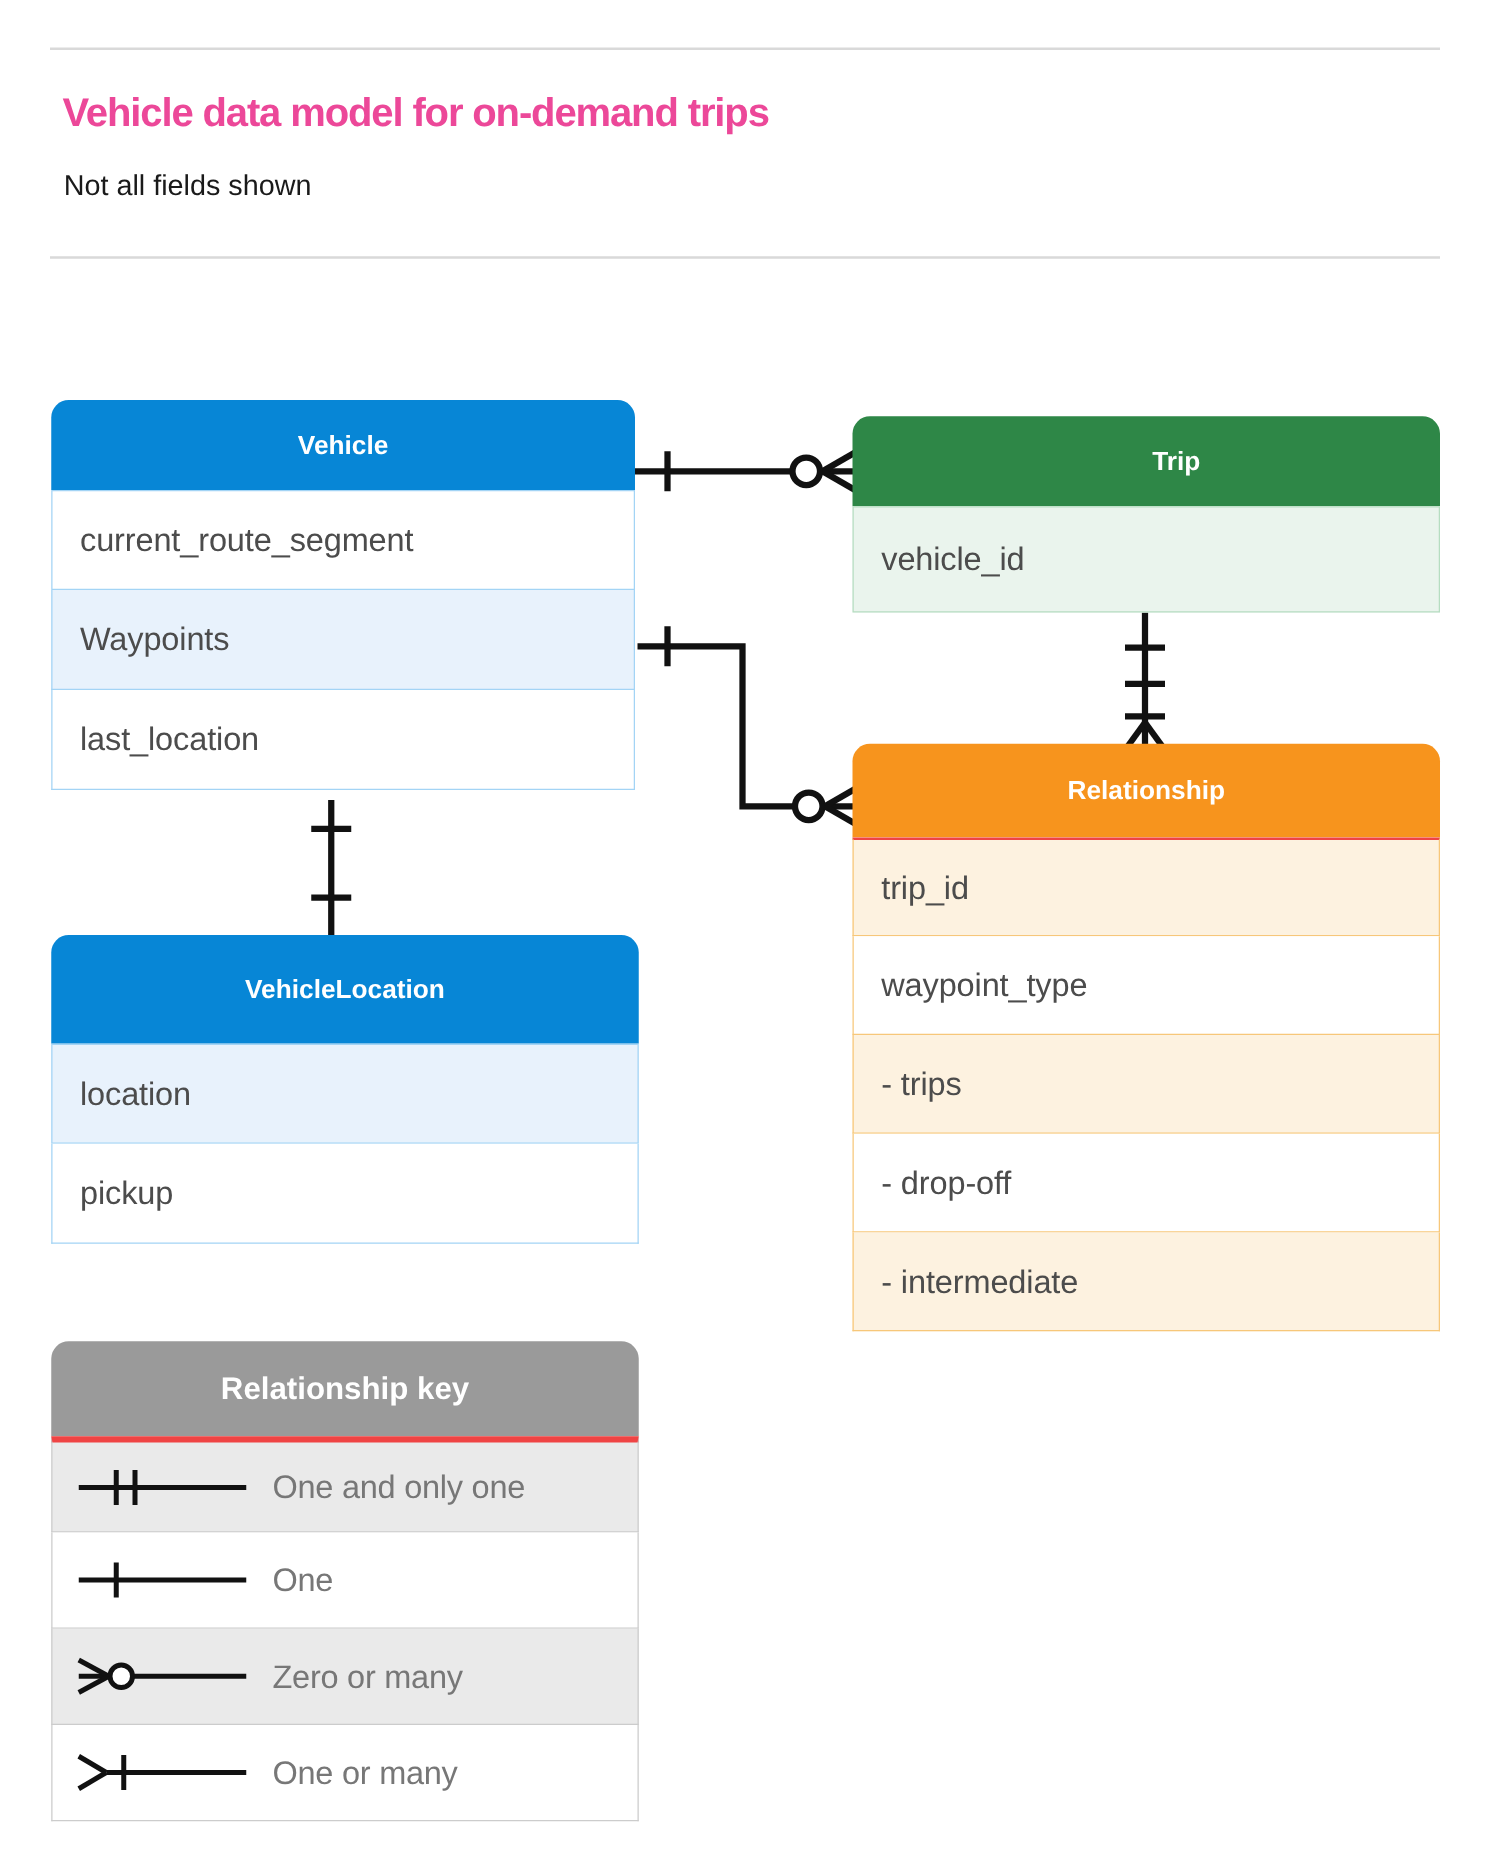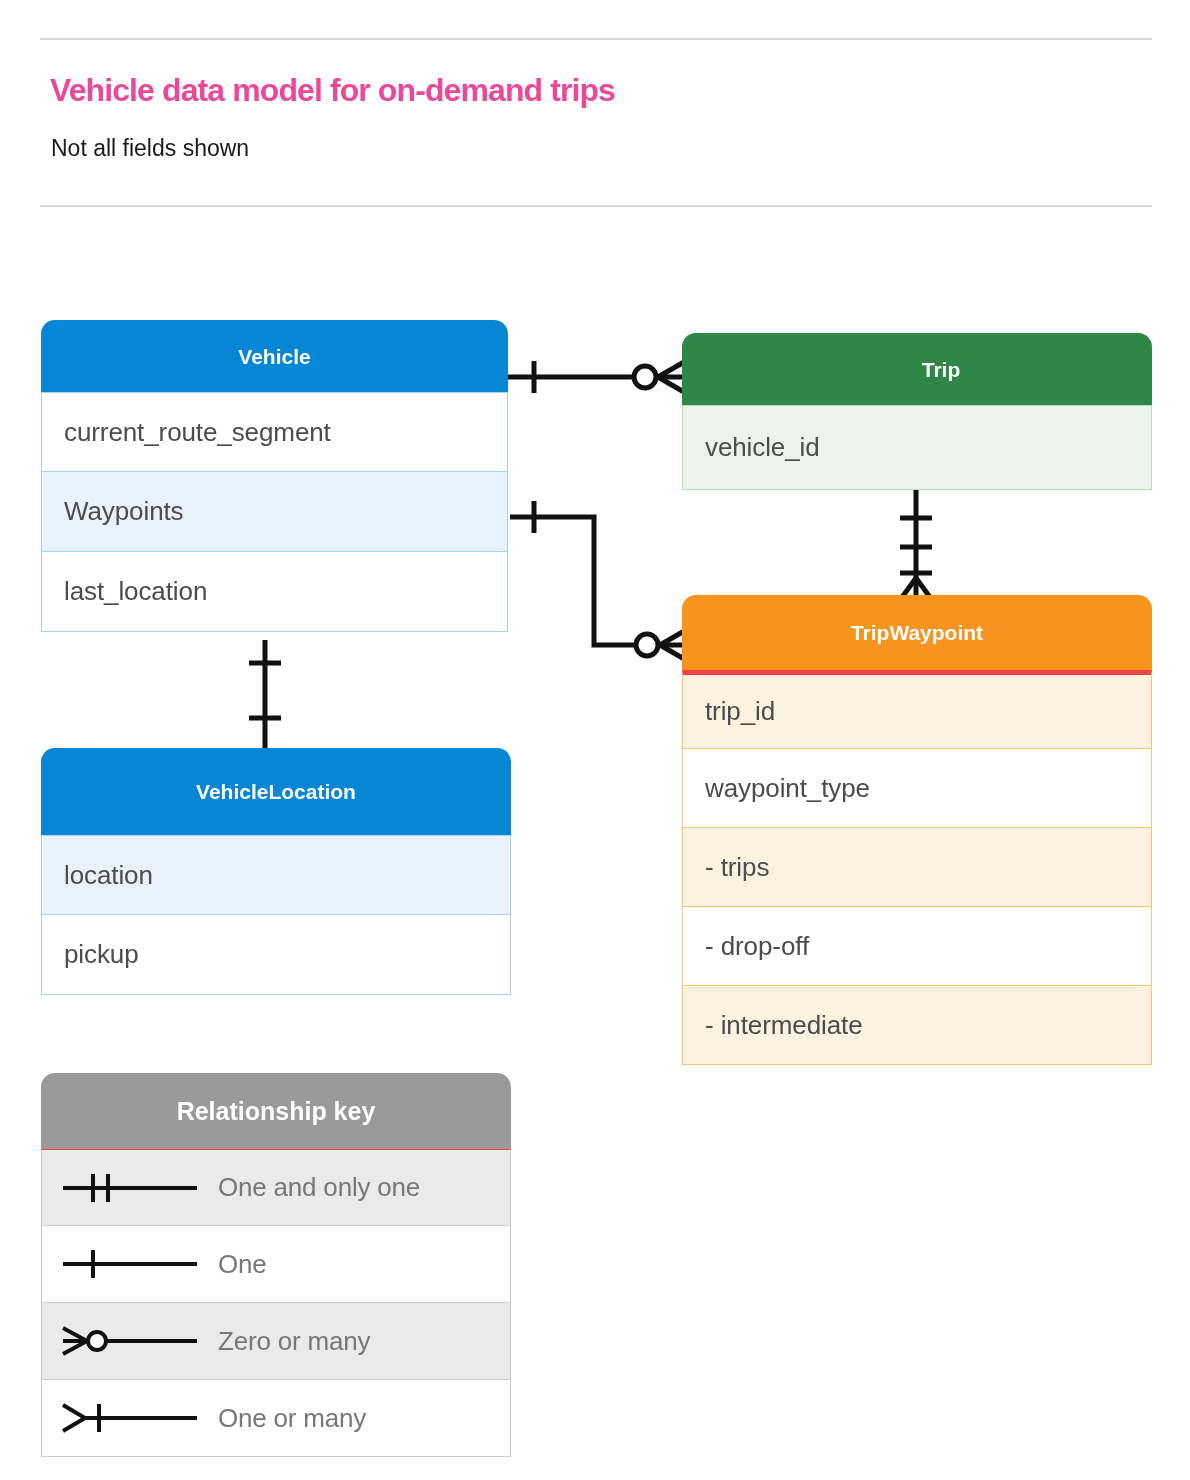--- a/index.html
+++ b/index.html
@@ -84,27 +84,27 @@
   
   .e-green .entity-header { background: #2e8747; padding-left: 48px; }
   .e-green .entity-row { border: 1px solid #b6ddc1; border-top: none; background: #ffffff; }
   .e-green .entity-row.alt { background: #eaf4ed; }
   .e-green .entity-row.first { border-top: 1px solid #b6ddc1; }
 
   
   .e-orange .entity-header { background: #f7941d; }
   .e-orange .entity-row { border: 1px solid #f7c77a; border-top: none; background: #ffffff; }
   .e-orange .entity-row.alt { background: #fdf2e0; }
-  .e-orange .entity-row.first { border-top: 5px solid #ef4444; }
+  .e-orange .entity-row.first { border-top: 2px solid #ef4444; }
 
   
   .e-gray .entity-header { background: #9a9a9a; margin-top: 31px; }
   .e-gray .entity-row { border: 1px solid #cccccc; border-top: none; background: #ffffff; padding-left: 0; }
   .e-gray .entity-row.alt { background: #eaeaea; }
-  .e-gray .entity-row.first { border-top: 1px solid #ef4444; }
+  .e-gray .entity-row.first { border-top: 5px solid #ef4444; }
 
   
   #entity-vehicle { left: 41px; top: 320px; width: 467px; }
   #entity-vehicle .entity-header { height: 72px; }
   #entity-vehicle .entity-row { height: 80px; }
 
   #entity-vehicle-location { left: 41px; top: 748px; width: 470px; }
   #entity-vehicle-location .entity-header { height: 87px; }
   #entity-vehicle-location .entity-row { height: 80px; }
 
@@ -205,21 +205,21 @@
 </div>
 
 <div class="entity e-green" id="entity-trip">
   <div class="entity-header">Trip</div>
   <div class="entity-rows">
     <div class="entity-row first alt">vehicle_id</div>
   </div>
 </div>
 
 <div class="entity e-orange" id="entity-trip-waypoint">
-  <div class="entity-header">TripWaypoint</div>
+  <div class="entity-header">Relationship</div>
   <div class="entity-rows">
     <div class="entity-row first alt">trip_id</div>
     <div class="entity-row">waypoint_type</div>
     <div class="entity-row alt">-  trips</div>
     <div class="entity-row">-  drop-off</div>
     <div class="entity-row alt">-  intermediate</div>
   </div>
 </div>
 
 <div class="entity e-gray" id="legend">

